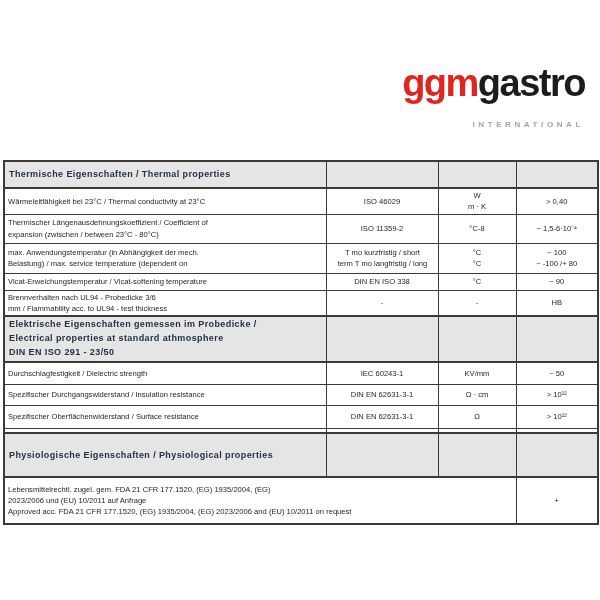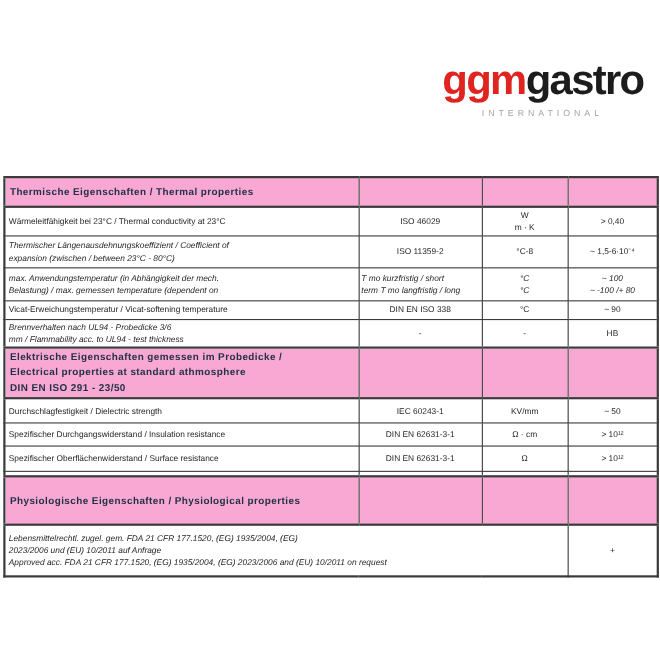--- a/index.html
+++ b/index.html
@@ -6,50 +6,50 @@
   html, body { width: 600px; height: 600px; }
   body {
     background: #ffffff;
     font-family: "Liberation Sans", sans-serif;
     position: relative;
     overflow: hidden;
   }
   .page { position: absolute; inset: 0; background: #ffffff; }
 
   
-  .logo { position: absolute; top: 54px; right: 15px; text-align: center; line-height: 1; }
+  .logo { position: absolute; top: 64px; right: 15px; text-align: right; line-height: 1; }
   .logo-main { font-size: 38px; font-weight: bold; letter-spacing: -1.5px; white-space: nowrap; }
   .logo-red { color: #e02420; }
   .logo-black { color: #1c1c1c; }
-  .logo-sub { font-size: 8px; letter-spacing: 3.6px; color: #a3a3a3; margin-top: 7px; padding-right: 1px; font-weight: normal; }
+  .logo-sub { font-size: 8px; letter-spacing: 3.6px; color: #a3a3a3; margin-top: 19px; padding-right: 1px; font-weight: bold; }
 
   
   table.props {
     position: absolute; left: 3px; top: 160px; width: 594px;
     border-collapse: collapse; table-layout: fixed;
     border: 2px solid #3a3a3a;
   }
   table.props td {
     border: 1px solid #3a3a3a;
     font-size: 7.6px; color: #262626;
     padding: 1px 3px; vertical-align: middle; line-height: 1.5;
     overflow: hidden;
   }
   td.c-std, td.c-unit, td.c-val { text-align: center; }
-  td.c-std.left { text-align: left; padding-left: 2px; padding-right: 1px; }
+  td.c-std.left { text-align: center; padding-left: 2px; padding-right: 1px; }
   tr.section td {
-    background: #f9a8d4;
+    background: #e5e5e5;
     border-top: 2px solid #3a3a3a; border-bottom: 2px solid #3a3a3a;
     color: #223246; font-weight: bold; font-size: 9px; letter-spacing: 0.4px;
     padding-left: 4px;
   }
   tr.section td .ln { line-height: 1.55; }
   tr.gap td { background: #ffffff; padding: 0; height: 5px; }
   .frac div { line-height: 1.45; }
-  .two-line div { line-height: 1.5; font-style: italic; }
+  .two-line div { line-height: 1.5; }
 </style>
 </head>
 <body>
 
 <div class="page">
 
   <div class="logo">
     <div class="logo-main">
       <span class="logo-red">ggm</span><span class="logo-black">gastro</span>
     </div>
@@ -88,21 +88,21 @@
           <div>expansion (zwischen / between 23°C - 80°C)</div>
         </td>
         <td class="c-std">ISO 11359-2</td>
         <td class="c-unit">°C-8</td>
         <td class="c-val">~ 1,5-6·10⁻⁴</td>
       </tr>
 
       <tr style="height:30px">
         <td class="c-prop two-line">
           <div>max. Anwendungstemperatur (in Abhängigkeit der mech.</div>
-          <div>Belastung) / max. gemessen temperature (dependent on</div>
+          <div>Belastung) / max. service temperature (dependent on</div>
         </td>
         <td class="c-std left two-line">
           <div>T mo kurzfristig / short</div>
           <div>term T mo langfristig / long</div>
         </td>
         <td class="c-unit two-line">
           <div>°C</div>
           <div>°C</div>
         </td>
         <td class="c-val two-line">

